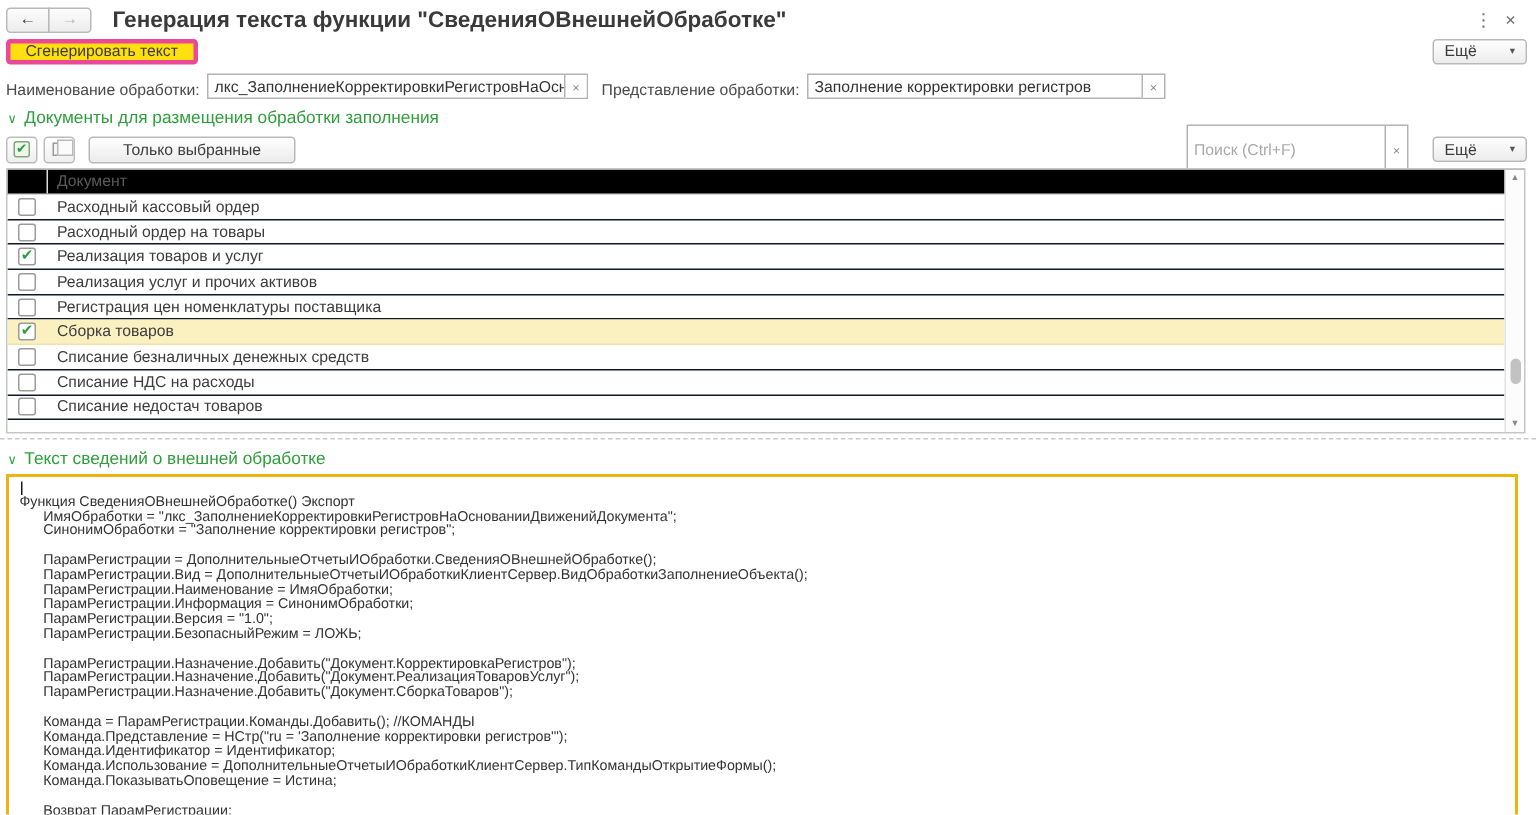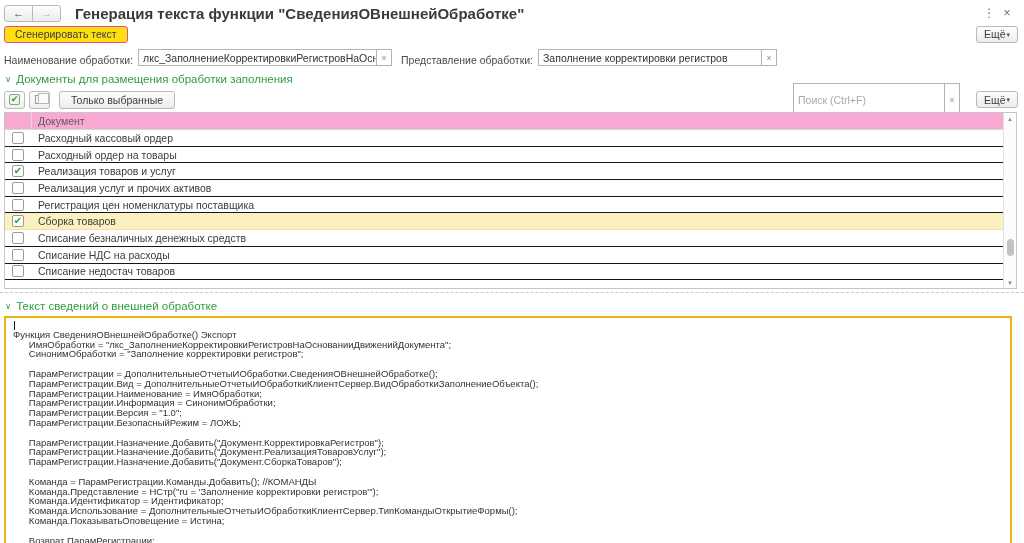--- a/index.html
+++ b/index.html
@@ -12,25 +12,25 @@
   .navbtn { width:29px; height:17px; border:1px solid #b9b9b9; background:linear-gradient(#fdfdfd,#ececec);
             display:flex; align-items:center; justify-content:center; font-size:11px; line-height:1; }
   .navbtn.back { border-radius:3px 0 0 3px; color:#444; }
   .navbtn.fwd  { border-radius:0 3px 3px 0; color:#b5b5b5; margin-left:-1px; }
   .wtitle { margin-left:14px; font-size:15px; font-weight:700; color:#3a3a3a; white-space:nowrap; }
   .titlebar .spacer { flex:1; }
   .sysicon { color:#6e6e6e; font-size:12px; width:18px; text-align:center; cursor:default; }
 
   
   .cmdbar { display:flex; align-items:center; padding:2px 6px 0 4px; height:20px; }
-  .btn-yellow { height:17px; padding:0 10px; background:#ffdf0d; border:1px solid #ec4899;
+  .btn-yellow { height:17px; padding:0 10px; background:#ffdf0d; border:3px solid #ec4899;
                 border-radius:3px; font-size:10.5px; color:#3b3b3b; display:inline-flex; align-items:center; }
   .btn-plain { height:17px; padding:0 7px; background:linear-gradient(#fefefe,#ececec);
                border:1px solid #b9b9b9; border-radius:3px; font-size:10.5px; color:#3c3c3c;
-               display:inline-flex; align-items:center; gap:1px; white-space:nowrap; }
+               display:inline-flex; align-items:center; gap:22px; white-space:nowrap; }
   .caret-down { font-size:7px; color:#555; line-height:1; }
   .cmdbar .spacer, .toolbar .spacer { flex:1; }
 
   
   .fieldsrow { display:flex; align-items:flex-end; padding:0 4px; margin-top:4px; height:19px; font-size:10.5px; }
   .flabel { color:#4a4a4a; margin-right:5px; white-space:nowrap; }
   .igroup { display:flex; height:17px; border:1px solid #b3b3b3; background:#fff; }
   .ival { padding:0 4px; display:flex; align-items:center; white-space:nowrap; overflow:hidden; font-size:10.5px; color:#333; }
   .iclr { width:15px; border-left:1px solid #b3b3b3; display:flex; align-items:center; justify-content:center;
           color:#8a8a8a; font-size:8.5px; background:#fff; }
@@ -45,30 +45,30 @@
 
   
   .toolbar { display:flex; align-items:center; gap:4px; padding:0 6px 0 4px; margin-top:4px; height:19px; }
   .iconbtn { width:21px; height:18px; border:1px solid #bcbcbc; border-radius:3px; background:linear-gradient(#fefefe,#efefef);
              display:flex; align-items:center; justify-content:center; position:relative; }
   .mini-cb { width:11px; height:11px; border:1px solid #7fa978; border-radius:2px; background:#eef6ea;
              display:flex; align-items:center; justify-content:center; color:#2e9e3c; font-size:9px; line-height:1; }
   .mini-box { width:9px; height:9px; border:1px solid #9a9a9a; background:#f4f4f4; position:relative; }
   .mini-box::after { content:""; position:absolute; left:2px; top:-3px; width:9px; height:9px;
                      border:1px solid #b9b9b9; background:#fbfbfb; }
-  .btn-mid { height:18px; margin-left:5px; padding:0 11px; }
-  .sgroup { display:flex; height:34px; border:1px solid #b3b3b3; margin-right:12px;gap:19px; }
+  .btn-mid { height:18px; margin-left:5px; padding:0 22px; }
+  .sgroup { display:flex; height:34px; border:1px solid #b3b3b3; margin-right:12px; }
   .sinput { width:131px; border:0; outline:none; padding:0 4px; font-size:10.5px;
             font-family:"Liberation Sans",sans-serif; color:#333; }
   .sinput::placeholder { color:#a9a9a9; }
 
   
   .tbl { position:relative; margin:3px 4px 0 4px; width:1013px; height:177px;
          border:1px solid #c6c6c6; background:#fff; overflow:hidden; }
-  .thead { display:flex; align-items:center; height:17px; background:#f9a8d4; border-bottom:1px solid #d8d8d8;
+  .thead { display:flex; align-items:center; height:17px; background:#000000; border-bottom:1px solid #d8d8d8;
            font-size:10.5px; color:#5a5a5a; }
   .cbcol { width:27px; height:100%; border-right:1px solid #dcdcdc; }
   .hcap { padding-left:6px; }
   .rows { width:998px; }
   .trow { display:flex; align-items:center; height:16.7px; border-bottom:1px solid #0f172a;
           font-size:10.5px; color:#3c3c3c; }
   .trow.selected { background:#fbf0c0; border-bottom-color:#f0e2a8; }
   .cb { width:12px; height:12px; margin-left:7px; border:1px solid #9b9b9b; border-radius:2px; background:#fff;
         display:inline-flex; align-items:center; justify-content:center; color:#2e9e3c;
         font-size:10px; line-height:1; flex:none; }

